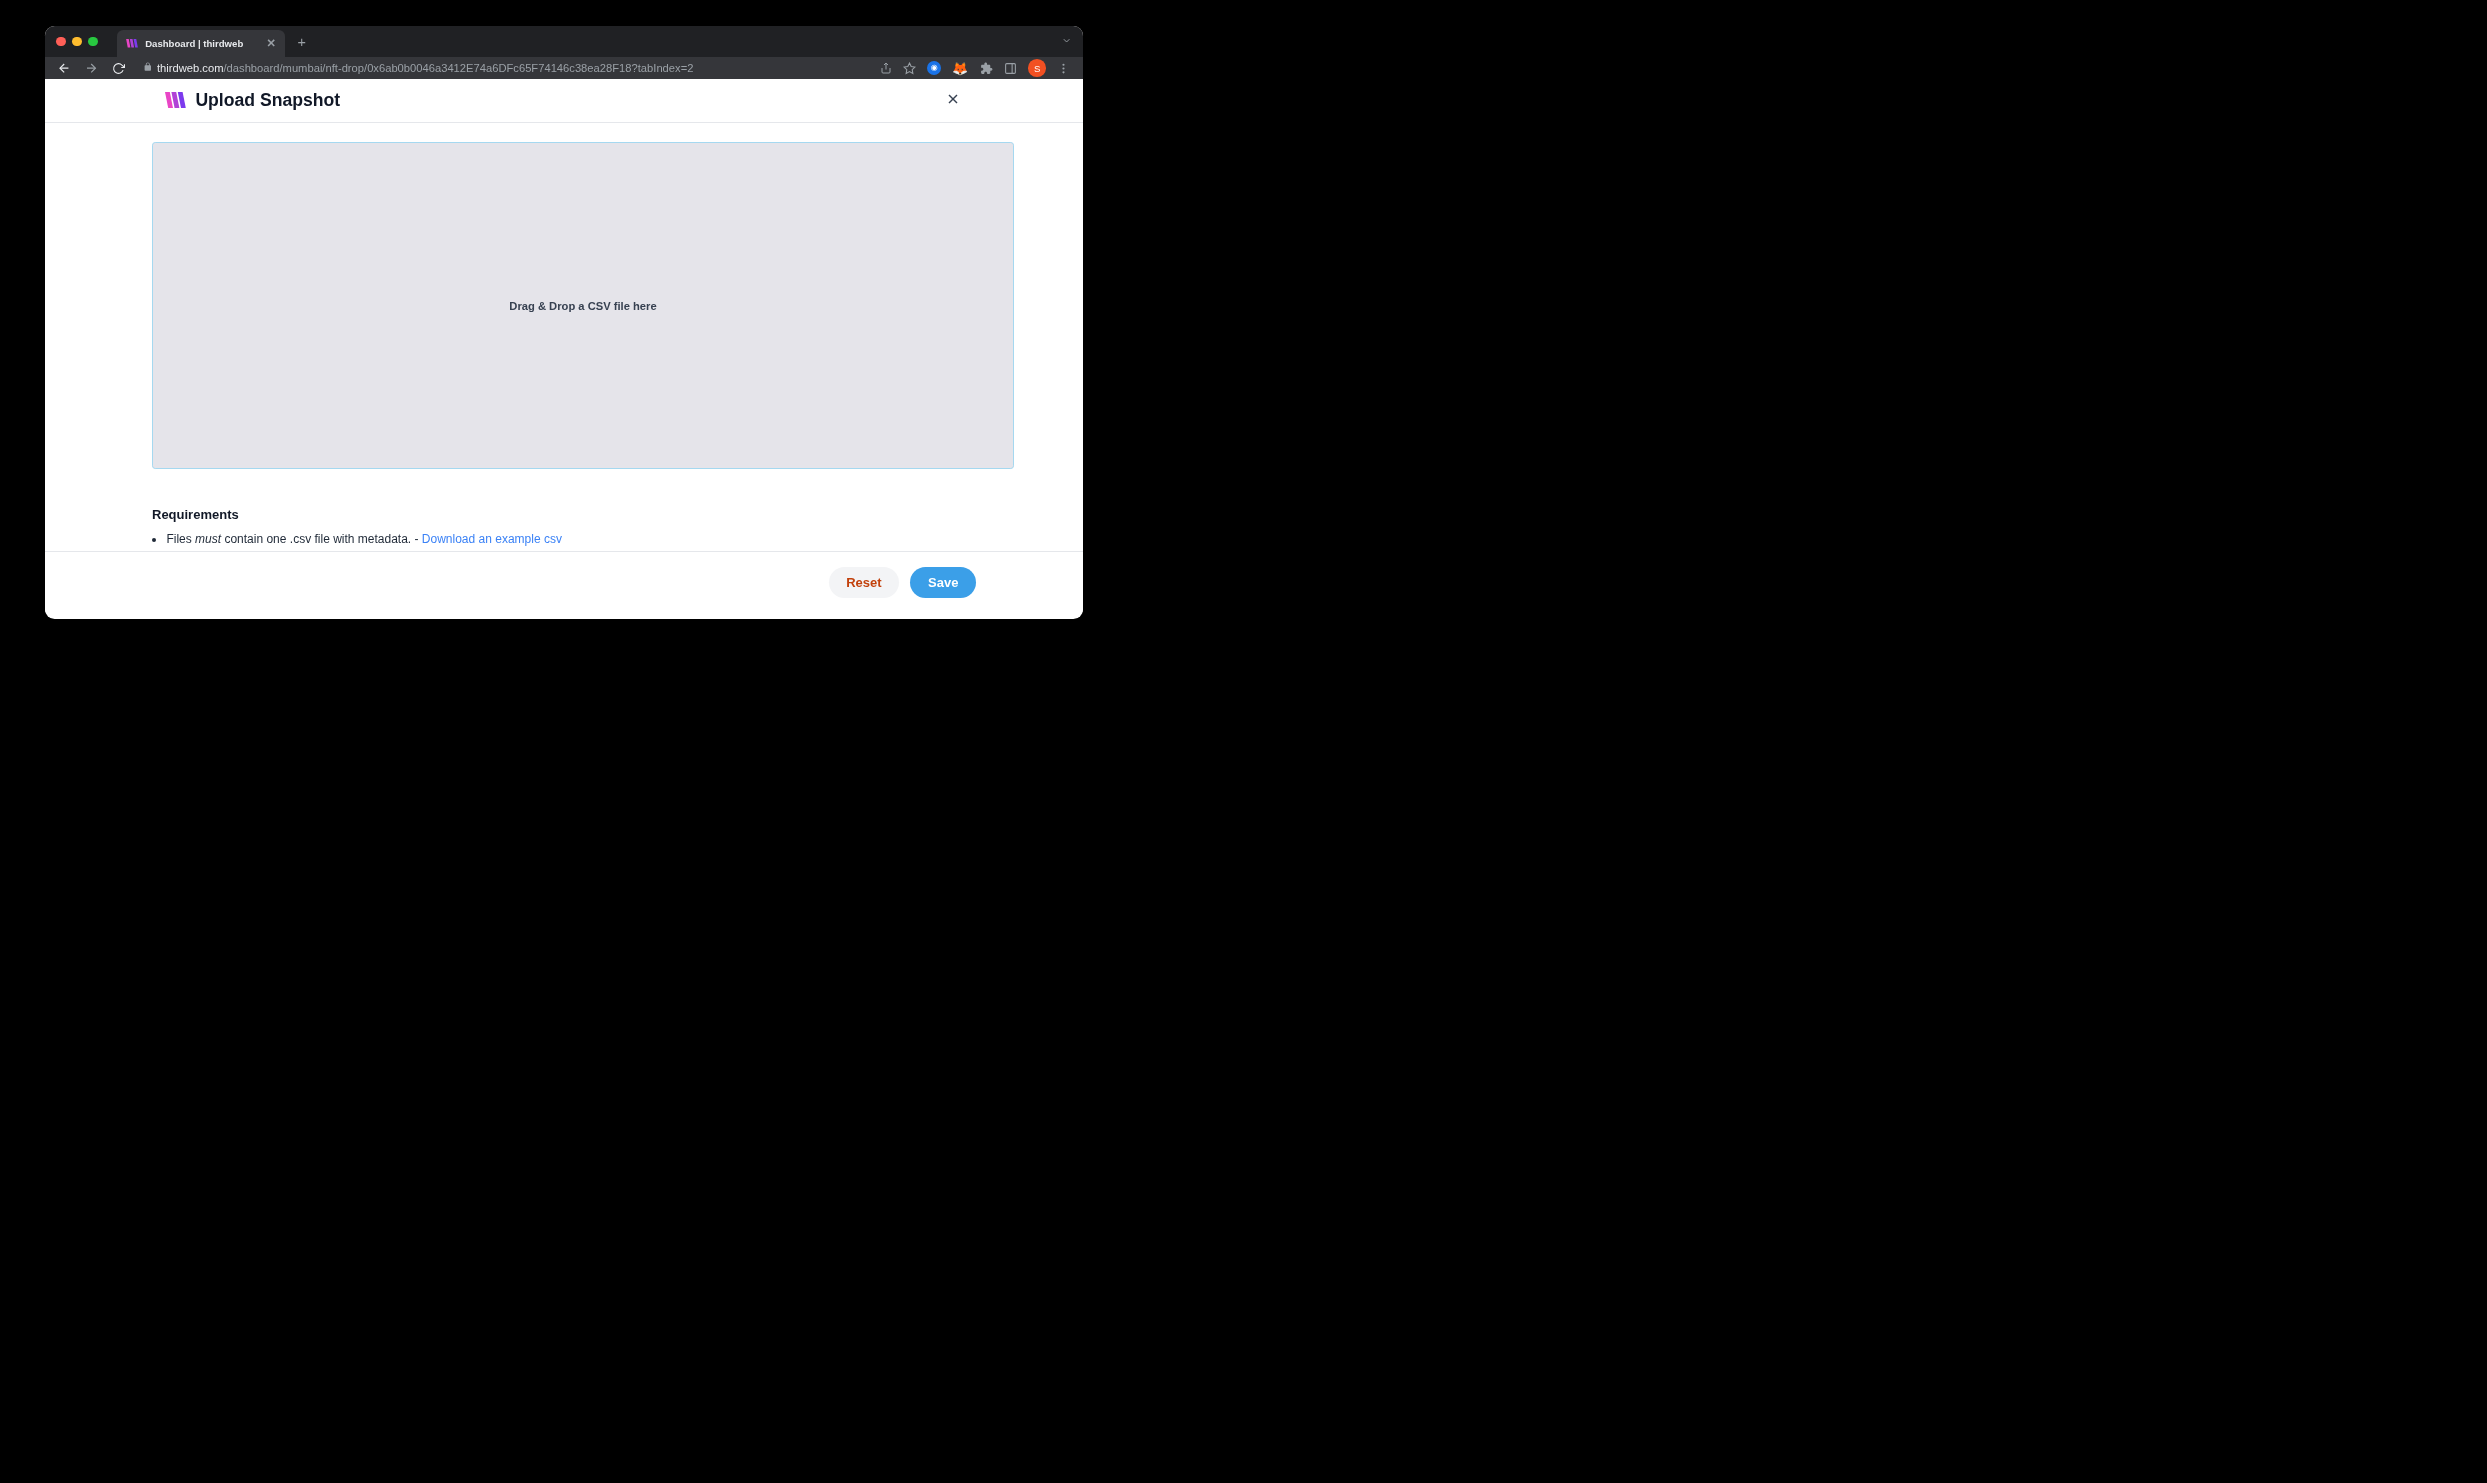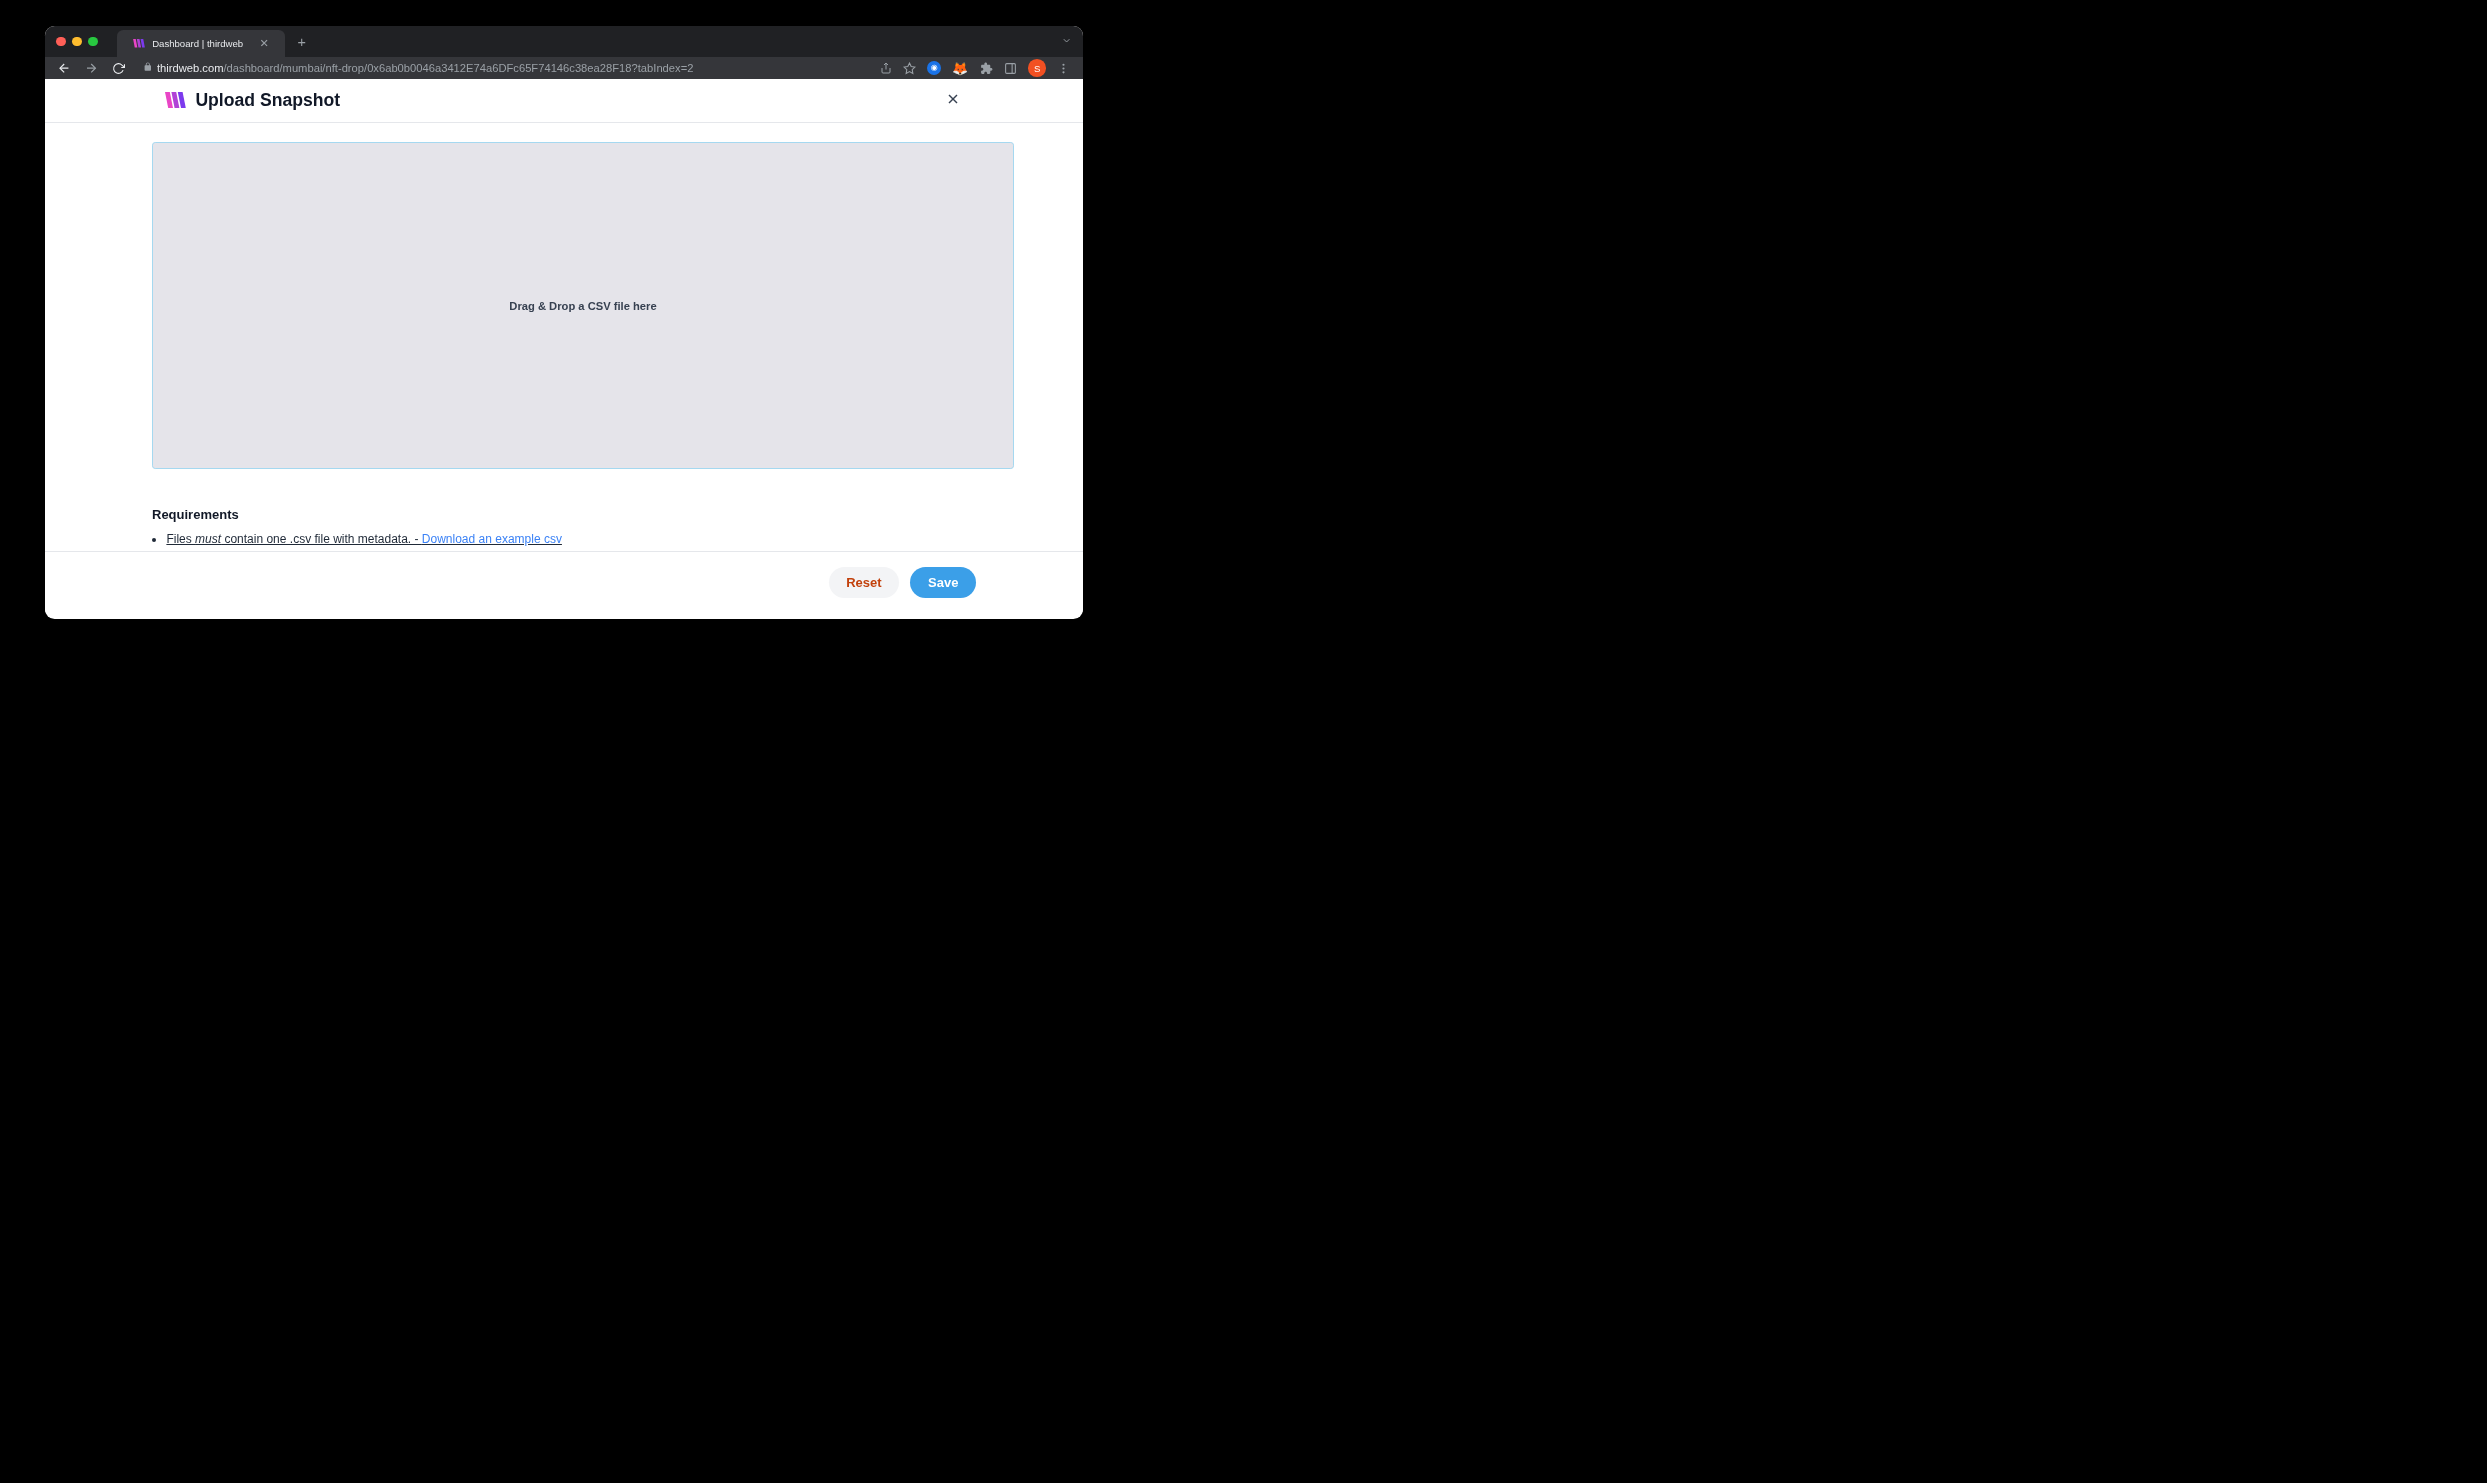--- a/index.html
+++ b/index.html
@@ -46,24 +46,25 @@
     .tl-red { background: #ff5f57; }
     .tl-yellow { background: #febc2e; }
     .tl-green { background: #28c840; }
     .tab {
       margin-left: 19px;
       background: #35363a;
       height: 27px;
       border-radius: 6.4px 6.4px 0 0;
       display: flex;
       align-items: center;
-      padding: 0 16px;
+      padding: 0 9px;
       gap: 6.4px;
       margin-top: 4px;
       min-width: 168px;
+      font-weight: bold;
     }
     .tab-favicon {
       width: 13px;
       height: 9.6px;
       display: flex;
       align-items: center;
       justify-content: center;
     }
     .tab-title {
       color: #e8eaed;
@@ -222,21 +223,20 @@
       color: #111827;
       margin-bottom: 9.6px;
     }
     .req-list {
       list-style: disc;
       padding-left: 14.4px;
     }
     .req-item {
       font-size: 12px;
       color: #1f2937;
-      text-decoration: underline;
     }
     .req-item em {
       font-style: italic;
     }
     .req-link {
       color: #3b82f6;
       text-decoration: none;
       cursor: pointer;
     }
     .modal-footer {

